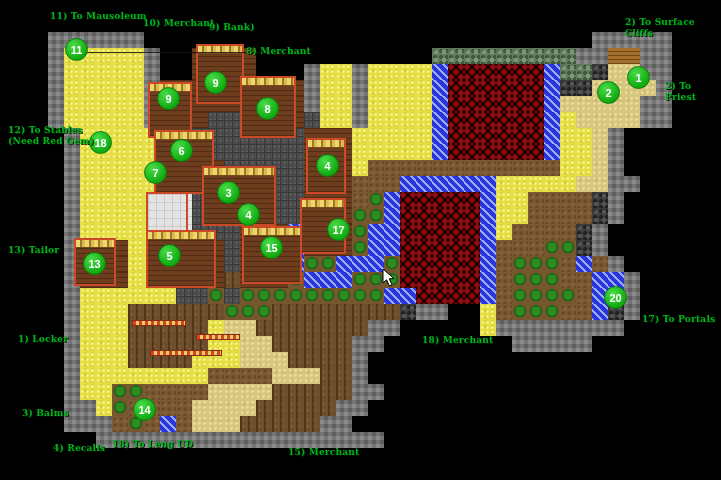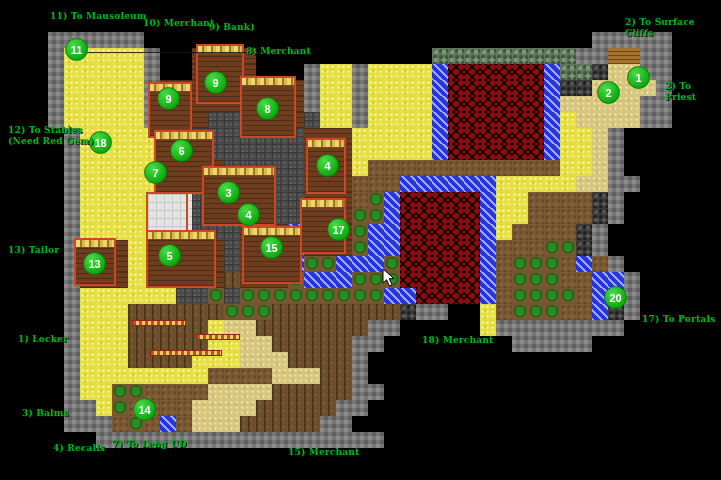--- a/index.html
+++ b/index.html
@@ -956,21 +956,21 @@
       <div class="map-label" style="left: 209px; top: 22px;">9) Bank)</div>
       <div class="map-label" style="left: 246px; top: 46px;">8) Merchant</div>
       <div class="map-label" style="left: 625px; top: 17px;">2) To Surface Cliffs</div>
       <div class="map-label" style="left: 665px; top: 81px;">2) To Priest</div>
       <div class="map-label" style="left: 8px; top: 125px;">12) To Stables
 (Need Red Gem)</div>
       <div class="map-label" style="left: 8px; top: 245px;">13) Tailor</div>
       <div class="map-label" style="left: 18px; top: 334px;">1) Locker</div>
       <div class="map-label" style="left: 22px; top: 408px;">3) Balms</div>
       <div class="map-label" style="left: 53px; top: 443px;">4) Recalls</div>
-      <div class="map-label" style="left: 112px; top: 439px;">7) To Leng UD</div>
+      <div class="map-label" style="left: 112px; top: 439px;">18) To Leng UD</div>
       <div class="map-label" style="left: 288px; top: 447px;">15) Merchant</div>
       <div class="map-label" style="left: 422px; top: 335px;">18) Merchant</div>
       <div class="map-label" style="left: 642px; top: 314px;">17) To Portals</div>
     </div>
   <svg id="cursor" width="14" height="20" viewBox="0 0 14 20" style="left: 382px; top: 268px;">
     <polygon points="1,1 1,15 4.6,11.8 7.4,18 10,16.8 7.2,10.8 12,10.6" fill="#ffffff" stroke="#000000" stroke-width="1"></polygon>
   </svg>
 </div>
 
 </body></html>

